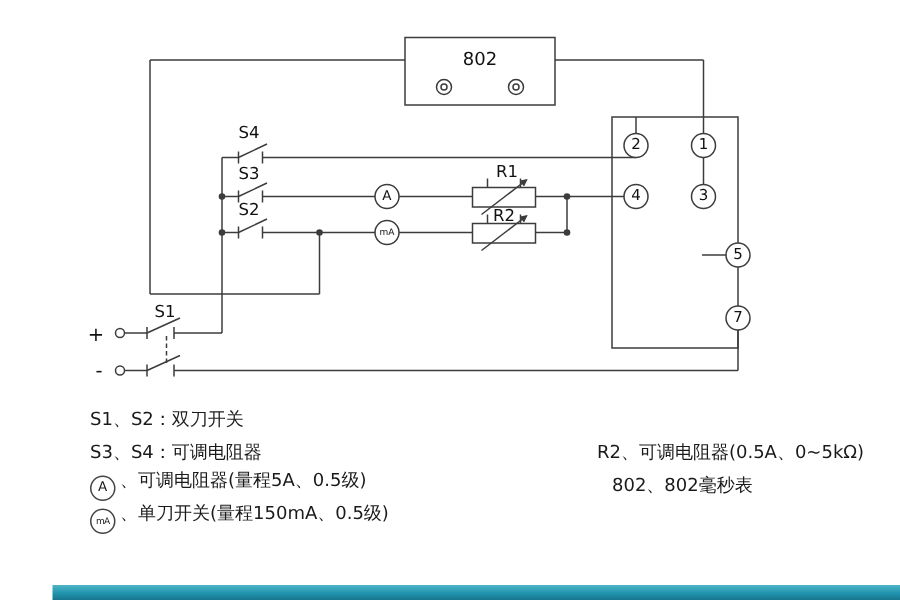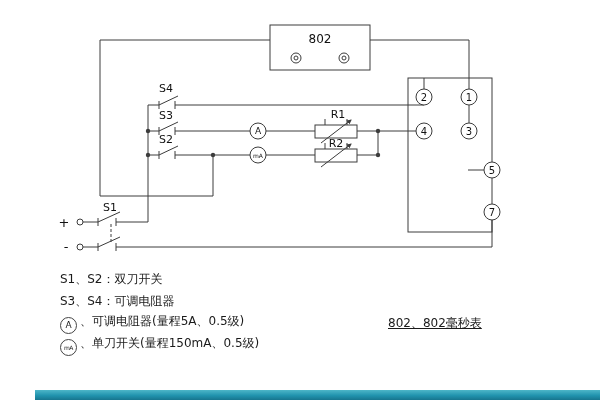--- a/index.html
+++ b/index.html
@@ -8,23 +8,23 @@
     background:#ffffff;color:#1a1a1a;
     font-family:"DejaVu Sans", sans-serif;
   }
   svg{display:block;}
   .wire line{stroke:#3c3c3c;stroke-width:1;fill:none;}
   .comp{stroke:#3c3c3c;stroke-width:1;fill:#ffffff;}
   .open{stroke:#3c3c3c;stroke-width:1;fill:none;}
   .dot{fill:#3c3c3c;stroke:none;}
   svg text{fill:#111;font-family:"DejaVu Sans", sans-serif;}
   .legend{padding-left:60px;}
-  .legend-row{display:grid;grid-template-columns:318px auto;align-items:center;height:22px;font-size:12px;}
+  .legend-row{display:grid;grid-template-columns:318px auto;align-items:center;height:22px;font-size:12px;gap:20px;}
   .cell{white-space:nowrap;}
-  .cell.indent{padding-left:10px;text-decoration:underline;}
+  .cell.indent{padding-left:10px;}
   .sym{
     display:inline-block;width:15px;height:15px;border:1px solid #444;border-radius:50%;
     text-align:center;line-height:15px;font-size:9px;margin-right:3px;vertical-align:-3px;
   }
   .sym.small{font-size:6px;letter-spacing:-0.5px;}
   .edge-bar{
     position:absolute;left:35px;right:0;bottom:0;height:10px;
     background:linear-gradient(180deg,#4db6c8 0%,#2193ae 55%,#17758e 100%);
   }
 </style>
@@ -183,20 +183,21 @@
     <text x="492" y="212" font-size="10" text-anchor="middle" dominant-baseline="central">7</text>
   </g>
 </svg>
 
 <div class="legend">
   <div class="legend-row">
     <div class="cell"><span>S1、S2：双刀开关</span></div>
   </div>
   <div class="legend-row">
     <div class="cell"><span>S3、S4：可调电阻器</span></div>
+    <div class="cell"><span>R2、可调电阻器(0.5A、0~5kΩ)</span></div>
   </div>
   <div class="legend-row">
     <div class="cell">
       <span class="sym">A</span><span>、可调电阻器(量程5A、0.5级)</span>
     </div>
     <div class="cell indent"><span>802、802毫秒表</span></div>
   </div>
   <div class="legend-row">
     <div class="cell">
       <span class="sym small">mA</span><span>、单刀开关(量程150mA、0.5级)</span>

